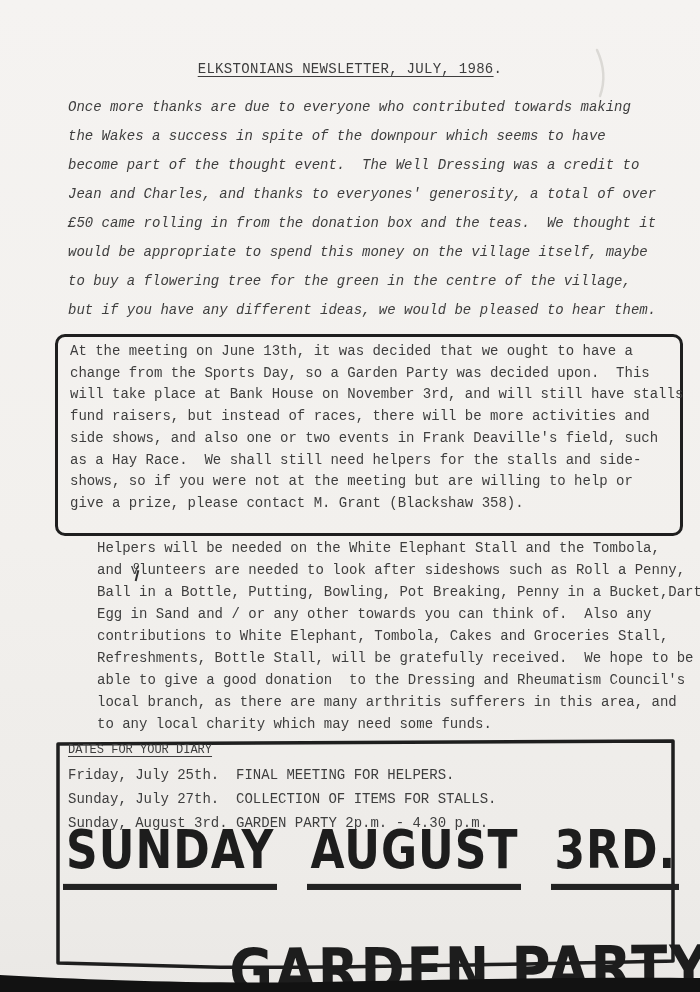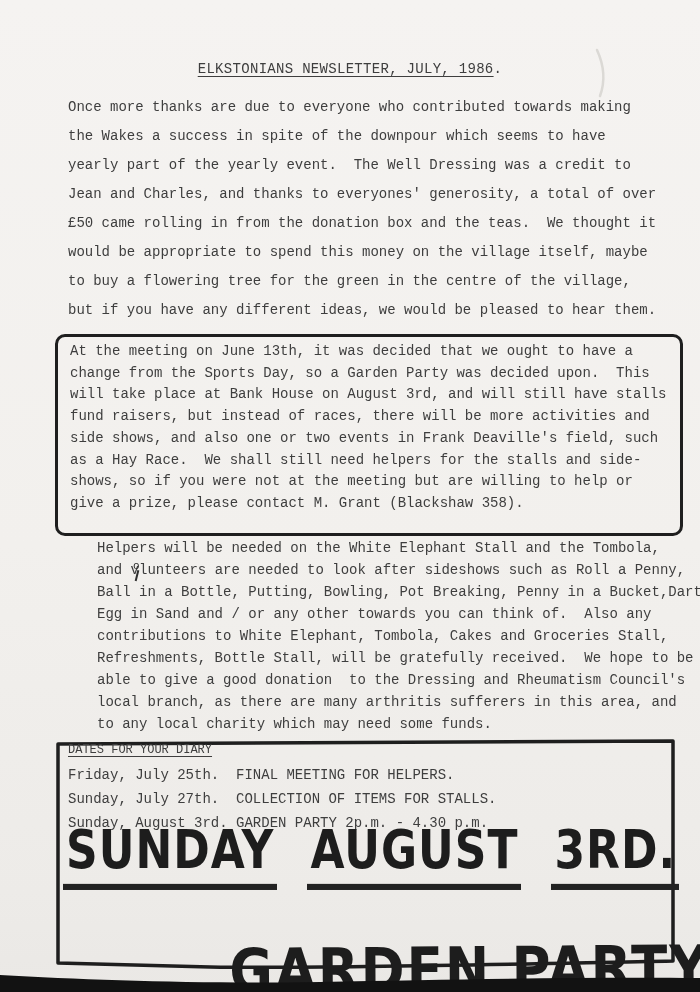--- a/index.html
+++ b/index.html
@@ -7,21 +7,21 @@
     position:relative; width:700px; height:992px; overflow:hidden;
     background: linear-gradient(180deg, #f5f3f1 0%, #f2f0ed 55%, #edebe8 90%, #eae8e5 100%);
     font-family:"Liberation Mono","DejaVu Sans Mono",monospace;
     color:#3e3e3e;
   }
   .tline { white-space:pre; font-size:14px; }
 
   .title-row { position:absolute; top:61px; left:0; width:700px; text-align:center; font-size:14px; letter-spacing:0.3px; }
   .uline { text-decoration:underline; text-underline-offset:3px; text-decoration-thickness:1px; }
 
-  .intro { position:absolute; top:93px; left:68px; line-height:29px; }
+  .intro { position:absolute; top:93px; left:68px; line-height:29px;font-style:italic; }
 
   .box1 {
     position:absolute; left:55px; top:334px; width:622px; height:196px;
     border:3.5px solid #1e1e1e; border-radius:10px;
   }
   .box1-content { position:absolute; left:12px; top:4px; line-height:21.7px; }
 
   .helpers { position:absolute; left:68px; top:537px; line-height:22px;margin-left:29px; }
   .ins { position:relative; display:inline-block; width:0; overflow:visible; }
   .ins-o { position:absolute; left:-6px; top:-19px; font-size:11px; color:#2e2e2e; }
@@ -59,33 +59,33 @@
     <path d="M597,50 q11,24 3,46" fill="none" stroke="#dbd9d5" stroke-width="2.5" stroke-linecap="round"></path>
   </svg>
 
   <div class="title-row">
     <span class="uline">ELKSTONIANS NEWSLETTER, JULY, 1986</span><span>.</span>
   </div>
 
   <div class="intro">
     <div class="tline">Once more thanks are due to everyone who contributed towards making</div>
     <div class="tline">the Wakes a success in spite of the downpour which seems to have</div>
-    <div class="tline">yearly part of the yearly event.  The Well Dressing was a credit to</div>
+    <div class="tline">become part of the thought event.  The Well Dressing was a credit to</div>
     <div class="tline">Jean and Charles, and thanks to everyones' generosity, a total of over</div>
     <div class="tline">£50 came rolling in from the donation box and the teas.  We thought it</div>
     <div class="tline">would be appropriate to spend this money on the village itself, maybe</div>
     <div class="tline">to buy a flowering tree for the green in the centre of the village,</div>
     <div class="tline">but if you have any different ideas, we would be pleased to hear them.</div>
   </div>
 
   <div class="box1">
     <div class="box1-content">
       <div class="tline">At the meeting on June 13th, it was decided that we ought to have a</div>
       <div class="tline">change from the Sports Day, so a Garden Party was decided upon.  This</div>
-      <div class="tline">will take place at Bank House on August 3rd, and will still have stalls</div>
+      <div class="tline">will take place at Bank House on November 3rd, and will still have stalls</div>
       <div class="tline">fund raisers, but instead of races, there will be more activities and</div>
       <div class="tline">side shows, and also one or two events in Frank Deaville's field, such</div>
       <div class="tline">as a Hay Race.  We shall still need helpers for the stalls and side-</div>
       <div class="tline">shows, so if you were not at the meeting but are willing to help or</div>
       <div class="tline">give a prize, please contact M. Grant (Blackshaw 358).</div>
     </div>
   </div>
 
   <div class="helpers">
     <div class="tline">Helpers will be needed on the White Elephant Stall and the Tombola,</div>

